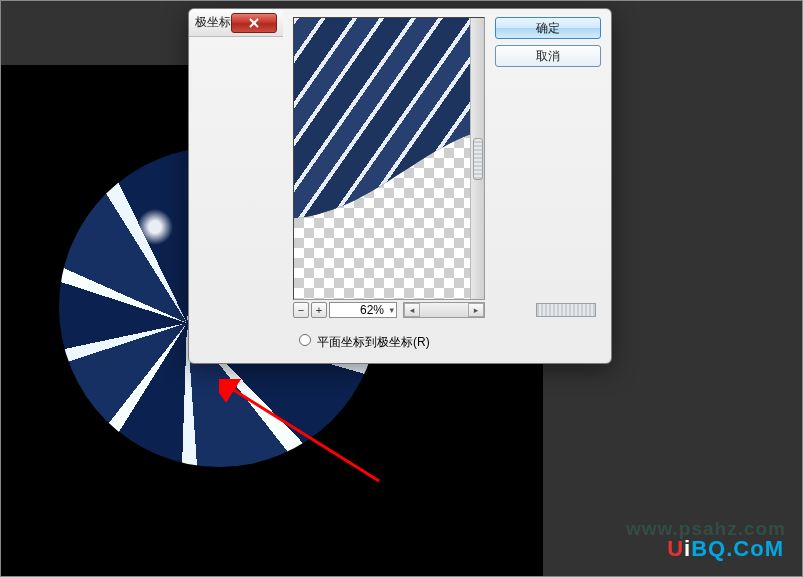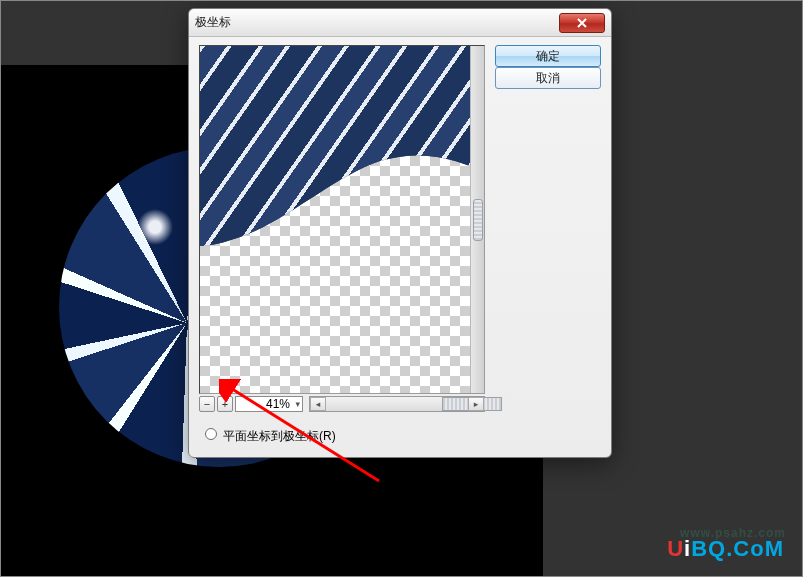--- a/index.html
+++ b/index.html
@@ -37,32 +37,32 @@
     position:absolute;
     right:18px; bottom:14px;
     display:flex; align-items:baseline;
     font-weight:bold; letter-spacing:1px;
   }
   .watermark .u{ color:#e63434; font-size:22px; }
   .watermark .i{ color:#ffffff; font-size:22px; }
   .watermark .rest{ color:#00a7e1; font-size:22px; }
   .watermark .ghost{
     position:absolute; right:-2px; bottom:22px;
-    color:#325a4a; font-size:12px; opacity:.7;
+    color:#325a4a; font-size:19px; opacity:.7;
   }
   
   .dialog {
     position: absolute;
     left: 187px; top: 7px;
-    width: 424px; height: 450px;
+    width: 424px; height: 356px;
     background: linear-gradient(#f4f4f4,#ececec);
     border: 1px solid #7c7c7c;
     border-radius: 6px;
     box-shadow: 0 6px 26px rgba(0,0,0,.45);
-    display:flex; flex-direction:column;
+    display:flex; flex-direction:row;
   }
   .titlebar{
     height:28px;
     background: linear-gradient(#fdfdfd,#e2e2e2);
     border-bottom:1px solid #bcbcbc;
     border-radius:6px 6px 0 0;
     display:flex; align-items:center;
     padding:0 6px;
   }
   .title-text{ color:#222; }
@@ -151,21 +151,21 @@
     width:12px;height:12px;border-radius:50%;
     border:1px solid #6b6b6b;background:#fff;
     display:flex;align-items:center;justify-content:center;
   }
   .radio.selected::after{
     content:"";width:6px;height:6px;border-radius:50%;
     background: radial-gradient(circle,#3a76c4,#214a84);
   }
   .right-col{
     width:116px; padding-left:10px;
-    display:flex;flex-direction:column;
+    display:flex;flex-direction:column;gap:6px;
   }
   .win-btn{
     height:22px;
     border:1px solid #6f93b8;
     border-radius:3px;
     background:linear-gradient(#fefefe,#e6eef5);
     display:flex;align-items:center;justify-content:center;
     color:#222;
   }
   .win-btn.primary{
@@ -203,21 +203,21 @@
         <div class="checker"></div>
         <div class="preview-curve"></div>
         <div class="preview-scroll-v">
           <div class="thumb"></div>
         </div>
       </div>
       <div class="zoom-bar">
         <div class="zbtn">−</div>
         <div class="zbtn">+</div>
         <div class="zoom-box">
-          <span>41%</span>
+          <span>62%</span>
           <span class="chev">▾</span>
         </div>
         <div class="hscroll">
           <div class="arrow al">◂</div>
           <div class="hthumb"></div>
           <div class="arrow ar">▸</div>
         </div>
       </div>
       <div class="options">
         <div class="radio-row">

